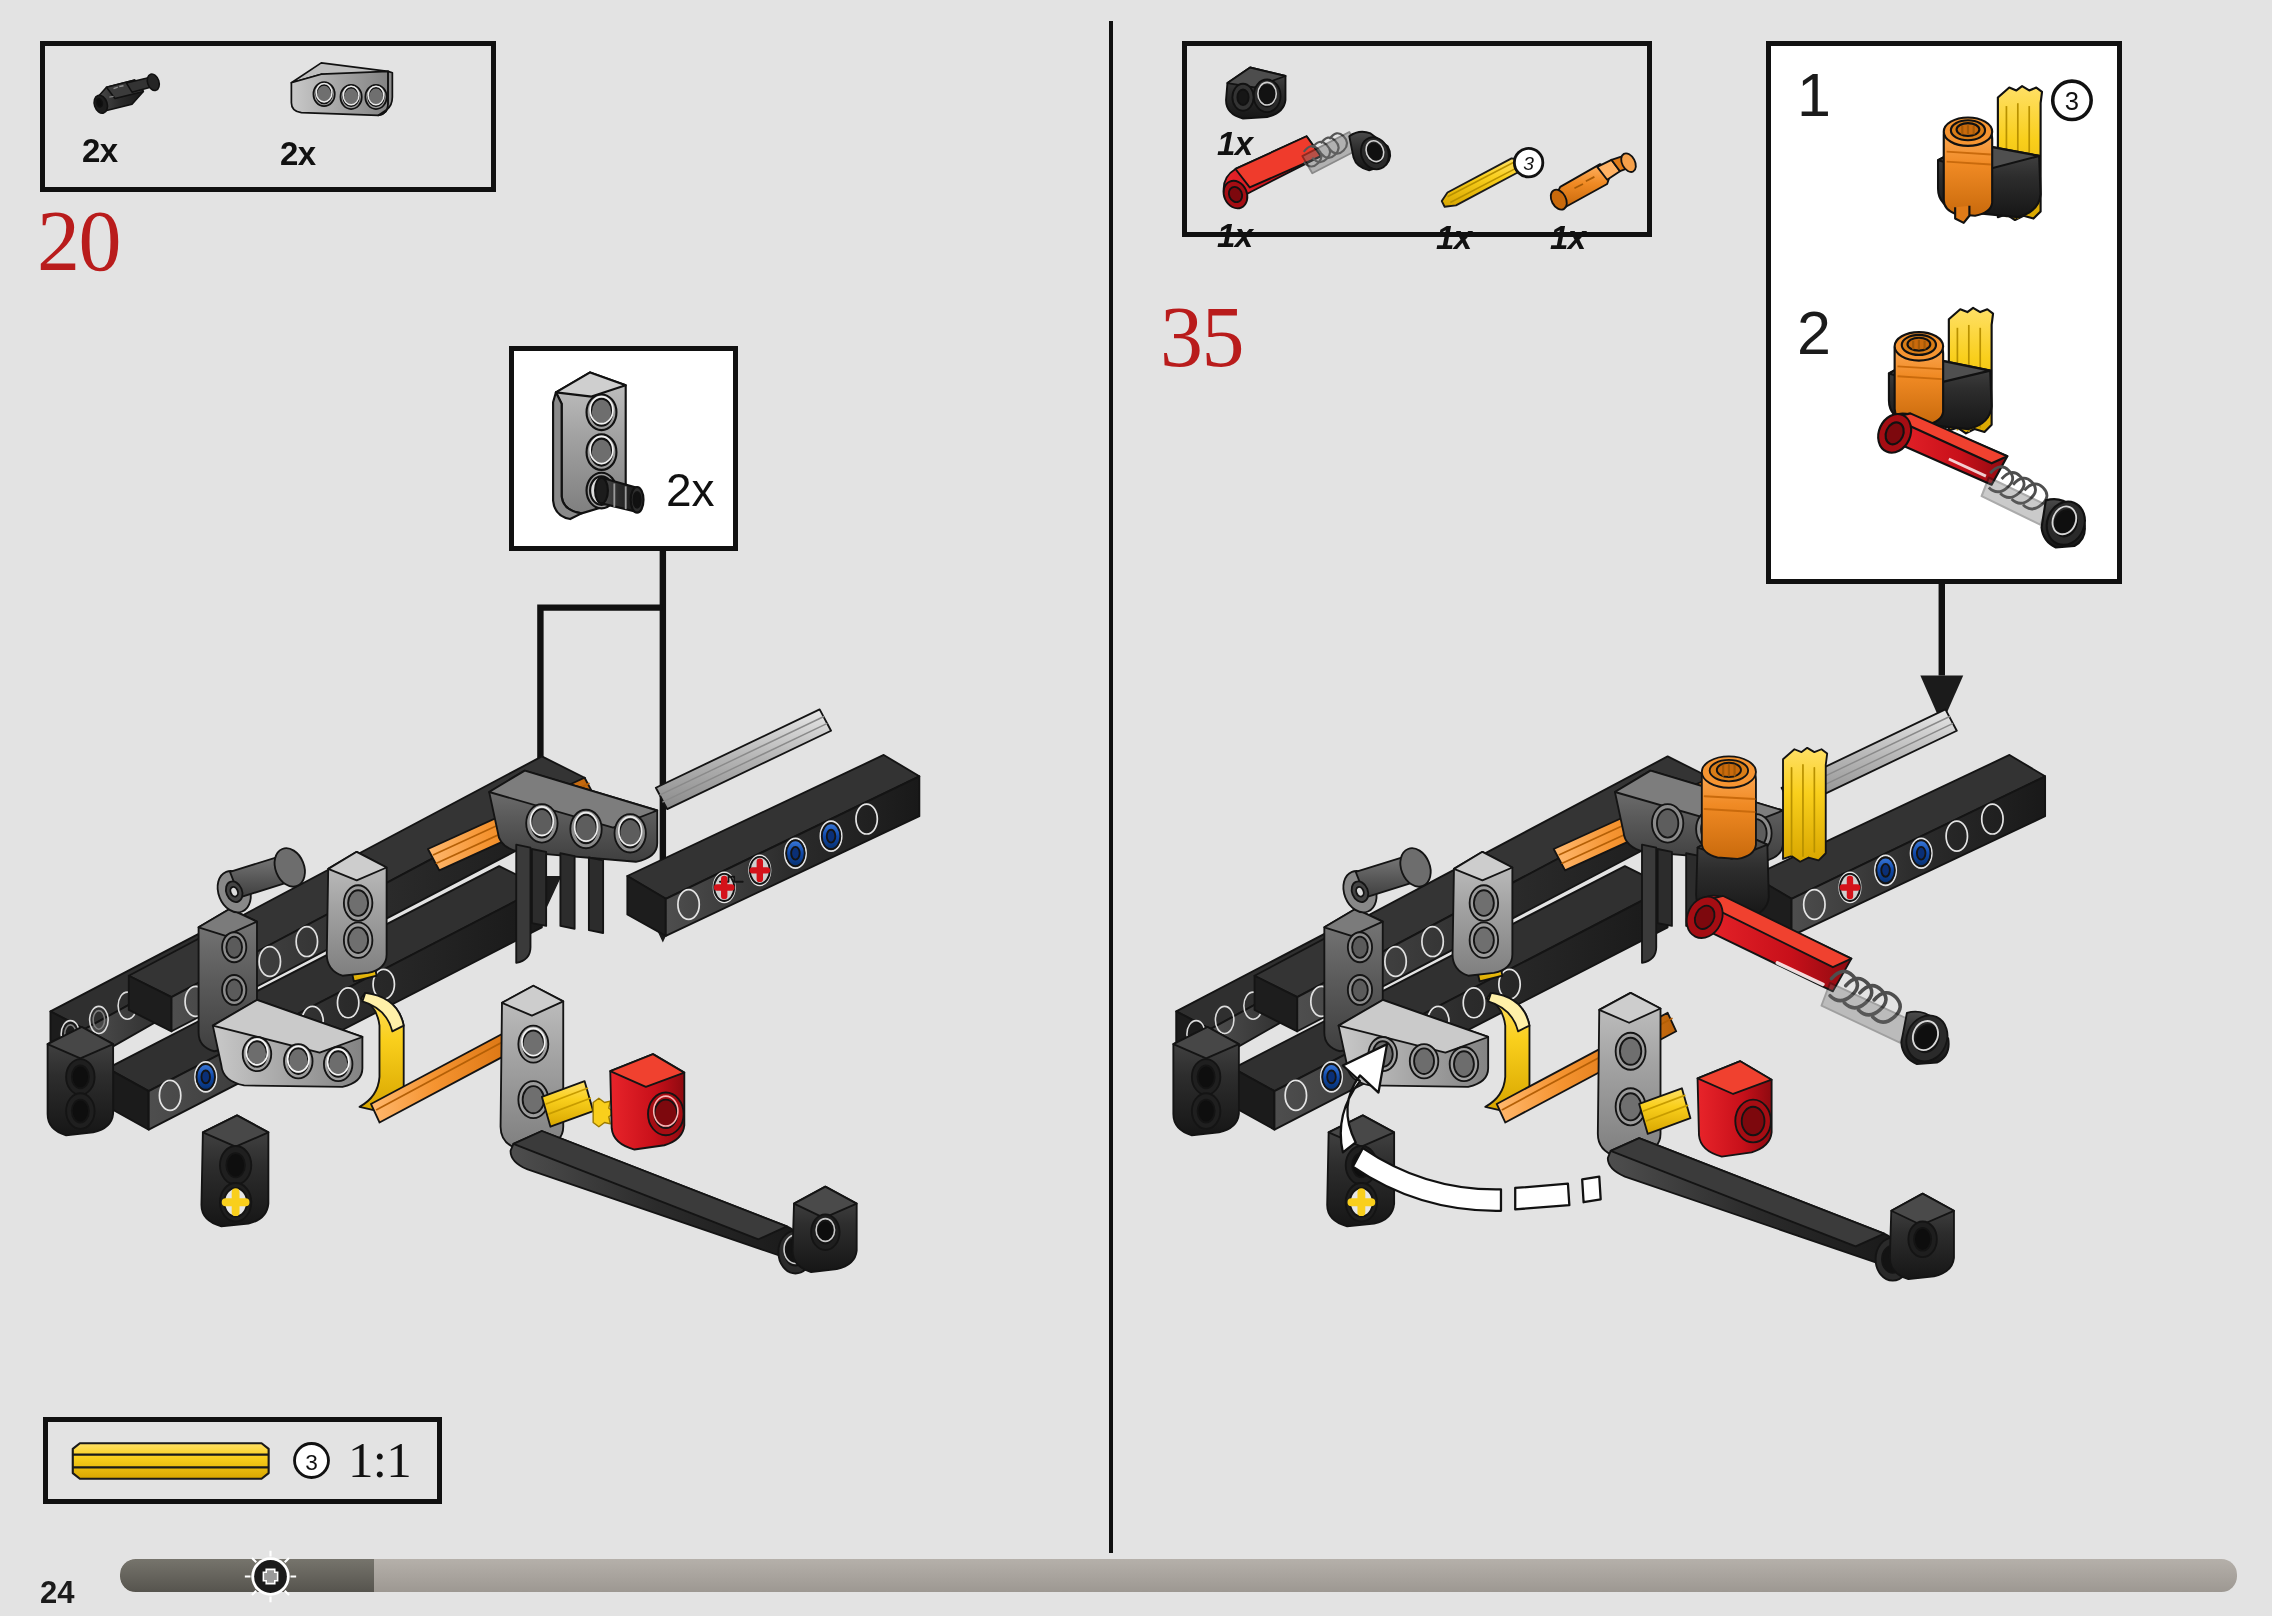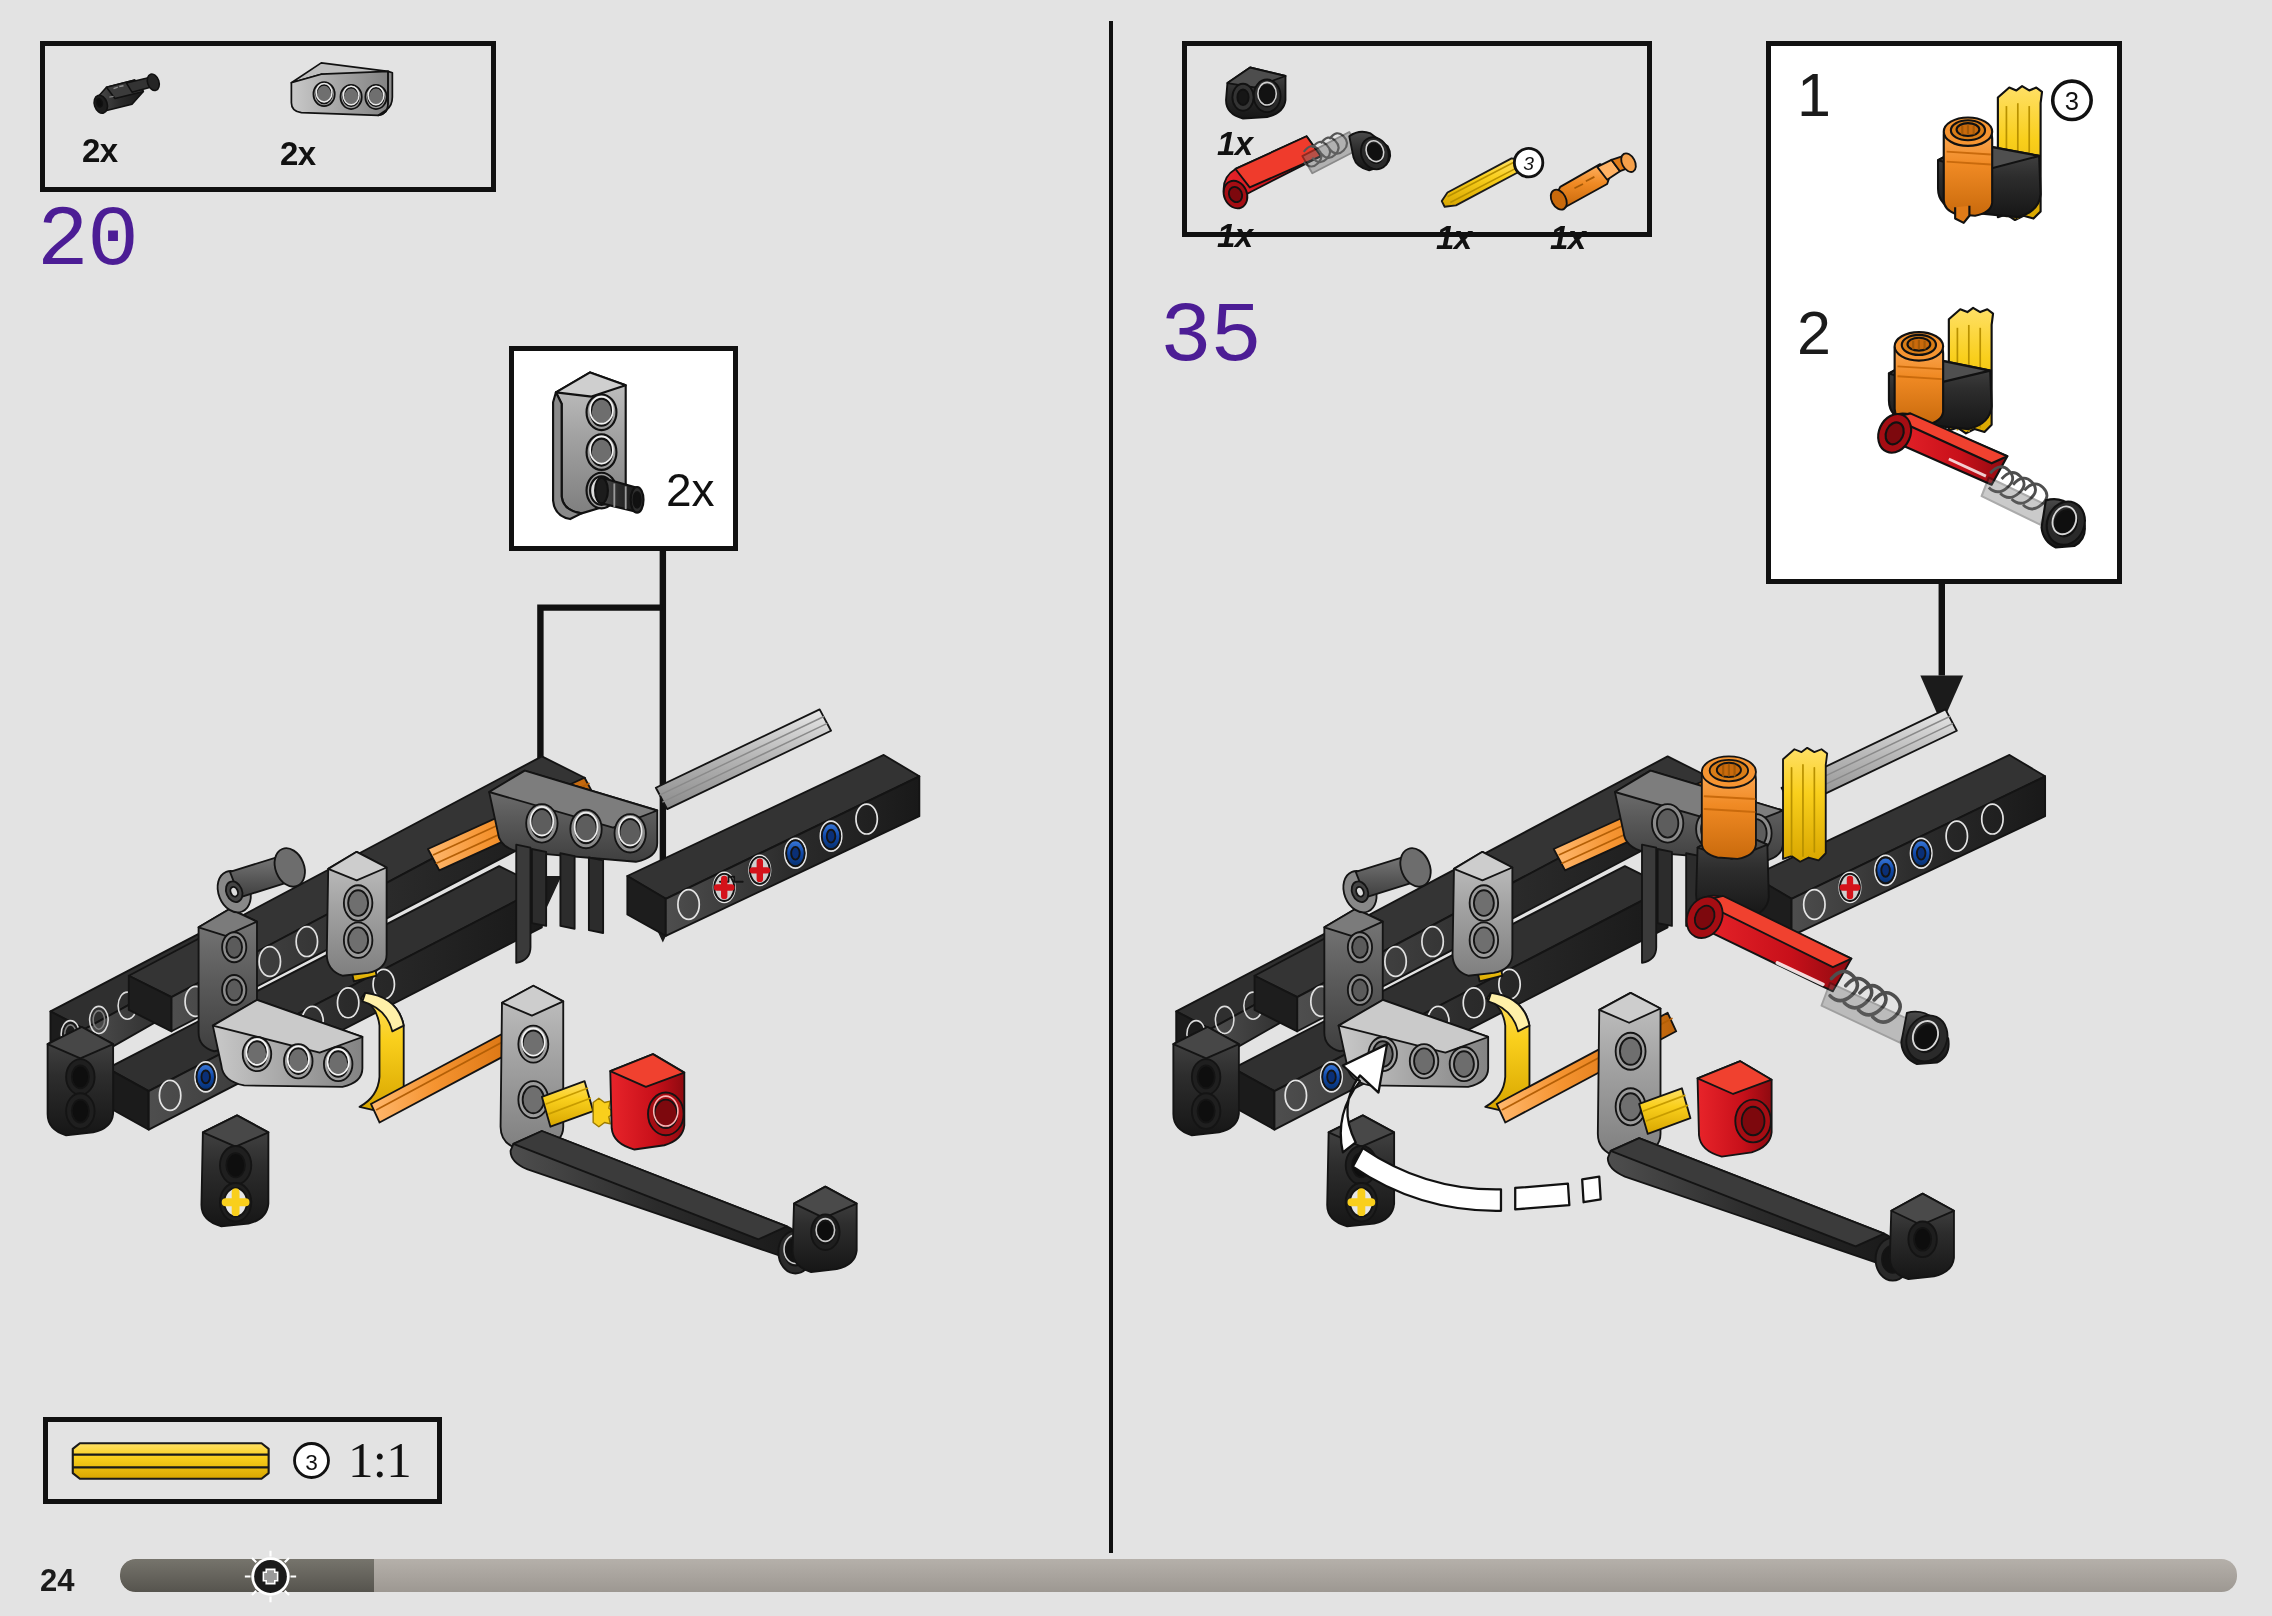--- a/index.html
+++ b/index.html
@@ -34,24 +34,24 @@
     font-family: "Liberation Sans", sans-serif;
     font-weight: 700;
     font-size: 33px;
     color: #111;
     letter-spacing: -0.7px;
     line-height: 1;
   }
 
   
   .step-num {
-    font-family: Liberation Mono, monospace;
+    font-family: Liberation Serif, serif;
     font-weight: 400;
     font-size: 86px;
-    color: #4c1d95;
+    color: #b91c1c;
     line-height: 1;
     letter-spacing: -1.4px;
   }
 
   
   .callout-box {
     background: #ffffff;
     border: 5px solid #111;
     box-sizing: border-box;
   }
@@ -94,20 +94,21 @@
     letter-spacing: -0.7px;
   }
 
   
   .page-number {
     font-family: "Liberation Sans", sans-serif;
     font-weight: 700;
     font-size: 31px;
     color: #1b1b1b;
     line-height: 1;
+    margin-top: 12px;
   }
   .progress-track {
     position: absolute;
     border-radius: 15.7px;
     overflow: hidden;
   }
   .progress-fill {
     position: absolute;
     left: 0; top: 0; bottom: 0;
     border-radius: 15.7px 0 0 15.7px;

